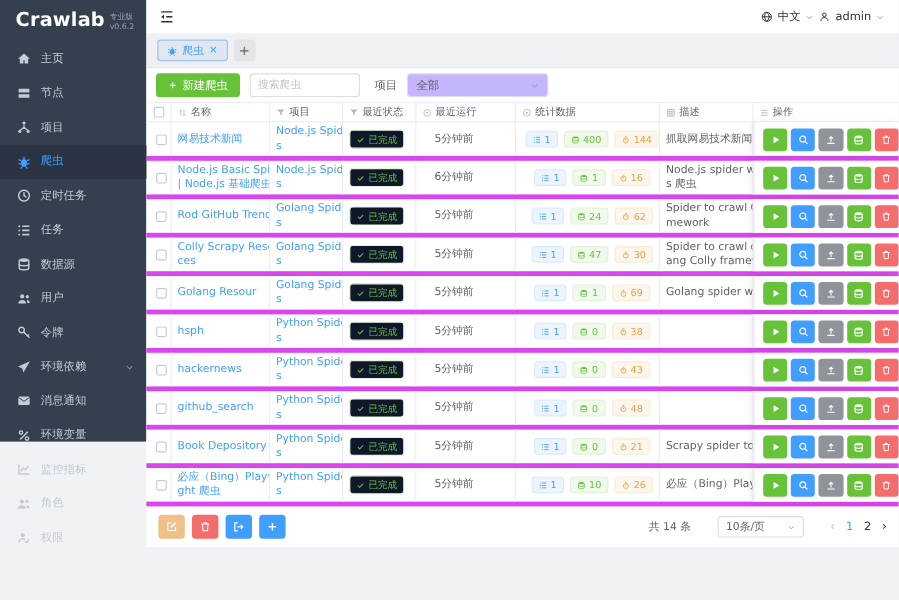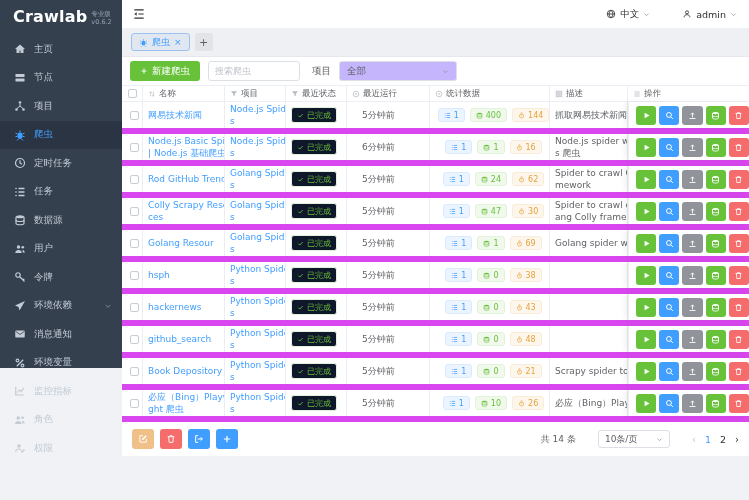--- a/index.html
+++ b/index.html
@@ -13,21 +13,21 @@
 .logo-meta{display:flex;flex-direction:column;font-size:6.5px;color:#97a3b1;padding-top:3px;line-height:7.5px}
 .menu{margin-top:9px}
 .menu-item{height:28.5px;display:flex;align-items:center;padding-left:14px;font-size:9.5px;cursor:pointer;position:relative;color:#c3cbd6}
 .menu-item.active{background:#2a3442;color:#409eff}
 .mi{width:12px;height:12px;margin-right:8px;flex-shrink:0}
 .chev{position:absolute;right:10px;width:8px;height:8px;color:#8b97a5}
 
 .main{flex:1;display:flex;flex-direction:column;min-width:0}
 .topbar{height:28px;background:#fff;display:flex;align-items:center;padding:0 12px 0 10px;flex-shrink:0}
 .collapse{width:14px;height:14px;color:#303133;cursor:pointer}
-.top-right{margin-left:auto;display:flex;align-items:center;gap:32px;font-size:9.5px;color:#303133}
+.top-right{margin-left:auto;display:flex;align-items:center;gap:4px;font-size:9.5px;color:#303133}
 .top-chunk{display:flex;align-items:center;gap:4px;cursor:pointer}
 .tico{width:10px;height:10px;color:#303133}
 .cico{width:7px;height:7px;color:#909399}
 .tabbar{height:29px;background:#eef0f4;display:flex;align-items:center;padding-left:9px;gap:5px;border-bottom:1px solid #e4e7ed;flex-shrink:0}
 .tab{height:18px;display:flex;align-items:center;gap:4px;padding:0 7px;background:#e0e7f1;border:1px solid #9dc2ef;border-radius:3px;color:#409eff;font-size:9px;cursor:pointer}
 .bico{width:9px;height:9px}
 .tab-close{font-size:9px;cursor:pointer;line-height:9px}
 .tab-add{width:18px;height:18px;background:#e2e4e8;border-radius:3px;color:#606266;display:flex;align-items:center;justify-content:center;font-size:11px;cursor:pointer}
 
 .content{background:#fff;display:flex;flex-direction:column;flex-shrink:0}
@@ -40,21 +40,21 @@
 .proj-label{font-size:9.5px;color:#606266;margin-left:4px}
 .select{height:20px;width:118px;border:1px solid #dcdfe6;border-radius:3px;display:flex;align-items:center;font-size:9.5px;color:#606266;padding:0 7px;justify-content:space-between;cursor:pointer;background:#c4b5fd}
 
 .thead{display:flex;height:17px;border-top:1px solid #ebeef5;border-bottom:1px solid #ebeef5;align-items:stretch;flex-shrink:0}
 .th{display:flex;align-items:center;gap:3px;font-size:8.5px;color:#606266;padding-left:5px;border-right:1px solid #ebeef5;overflow:hidden;white-space:nowrap}
 .hico{width:8px;height:8px;color:#b4bac1;flex-shrink:0}
 .c0{width:21px;justify-content:center;padding-left:0}
 .c1{width:82px}.c2{width:61px}.c3{width:61px}.c4{width:83px}.c5{width:120px}.c6{width:78px}
 .c7{width:121px;border-right:none}
 .tbody{flex-shrink:0}
-.row{display:flex;height:32px;border-bottom:6px solid #d946ef;align-items:stretch}
+.row{display:flex;height:32px;border-bottom:4px solid #d946ef;align-items:stretch}
 .td{display:flex;flex-direction:column;justify-content:center;padding-left:5px;border-right:1px solid #ebeef5;overflow:hidden}
 .cb{width:9px;height:9px;border:1px solid #c8ccd4;border-radius:2px;background:#fff;cursor:pointer;flex-shrink:0}
 .link{color:#409eff;font-size:9px;line-height:12px;white-space:nowrap;cursor:pointer;overflow:hidden}
 .txt{color:#606266;font-size:9px;line-height:12px;white-space:nowrap;overflow:hidden}
 .run{padding-left:10px}
 .status-pill{display:inline-flex;align-items:center;gap:3px;background:#0f172a;border:1px solid #e1f3d8;color:#67c23a;font-size:8px;border-radius:3px;padding:1.5px 5px;width:fit-content;white-space:nowrap}
 .kico{width:7px;height:7px;flex-shrink:0}
 .stats{flex-direction:row;align-items:center;gap:5px;padding-left:8px}
 .spill{display:inline-flex;align-items:center;gap:3px;font-size:8px;border-radius:3px;padding:1.5px 5px;border:1px solid;white-space:nowrap}
 .spill.blue{background:#ecf5ff;border-color:#d9ecff;color:#409eff}

